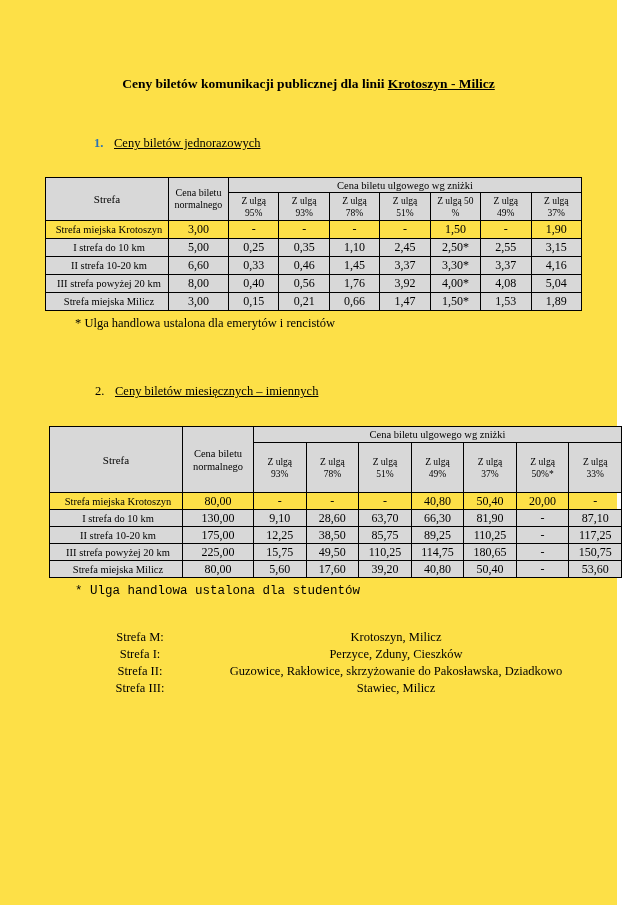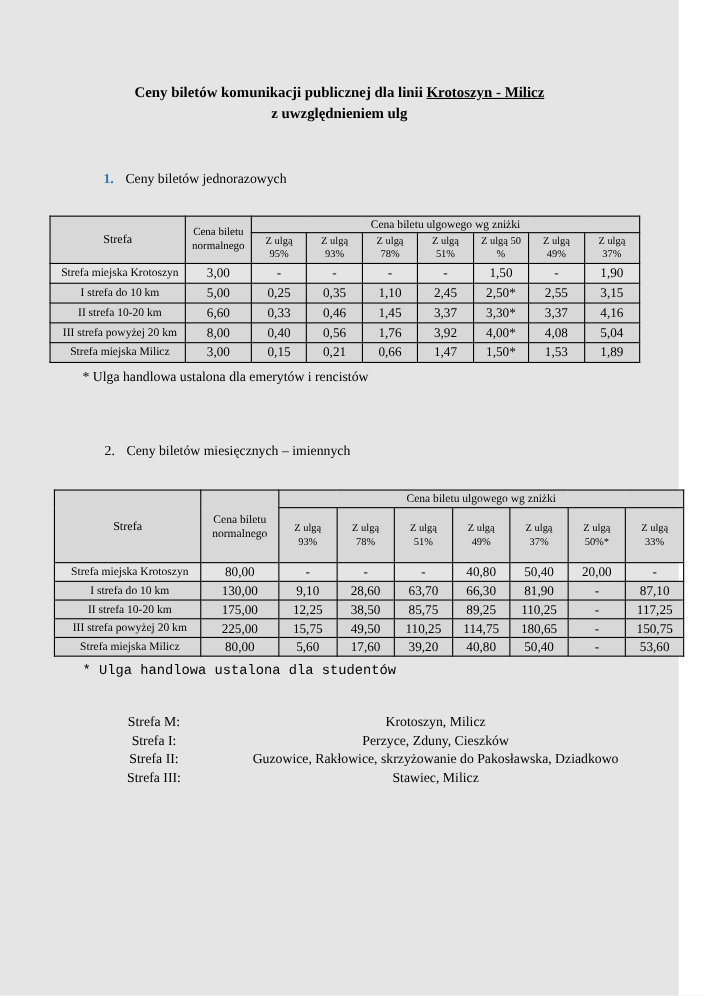--- a/index.html
+++ b/index.html
@@ -12,39 +12,39 @@
     width: 640px;
     height: 905px;
     font-family: "Liberation Serif", "DejaVu Serif", serif;
     color: #000;
     overflow: hidden;
   }
   .page {
     position: relative;
     width: 617px;
     height: 905px;
-    background: #e5e5e5;
+    background: #fde047;
   }
   .doc-title {
     padding-top: 74px;
     text-align: center;
     font-weight: bold;
     font-size: 13.5px;
     line-height: 19px;
   }
   .doc-title .underline { text-decoration: underline; }
   .section-heading {
     font-size: 12.5px;
     line-height: 16px;
   }
   .sec1 { margin: 42px 0 0 94px; }
   .sec2 { margin: 52px 0 14px 95px; }
   .sec-num { display: inline-block; min-width: 12px; }
   .sec-num.blue { color: var(--accent-blue); font-weight: bold; }
-  .sec-text { margin-left: 8px; }
+  .sec-text { margin-left: 8px; text-decoration: underline; }
 
   table.price-table {
     border-collapse: collapse;
     table-layout: fixed;
     empty-cells: show;
   }
   table.t1 { margin: 26px 0 0 45px; width: 537px; }
   table.t2 { margin: 27px 0 0 49px; width: 573px; }
   .price-table td {
     border: 1px solid #000;
@@ -91,21 +91,20 @@
   .zone-label { width: 70px; flex: 0 0 70px; }
   .zone-value { flex: 1; }
 </style>
 </head>
 <body>
 
 <div class="page">
 
   <div class="doc-title">
     <div><span>Ceny biletów komunikacji publicznej dla linii </span><span class="underline">Krotoszyn - Milicz</span></div>
-    <div>z uwzględnieniem ulg</div>
   </div>
 
   <div class="section-heading sec1">
     <span class="sec-num blue">1.</span><span class="sec-text">Ceny biletów jednorazowych</span>
   </div>
 
   <table class="price-table t1">
     <colgroup>
       <col class="c-strefa">
         <col class="c-normal">

